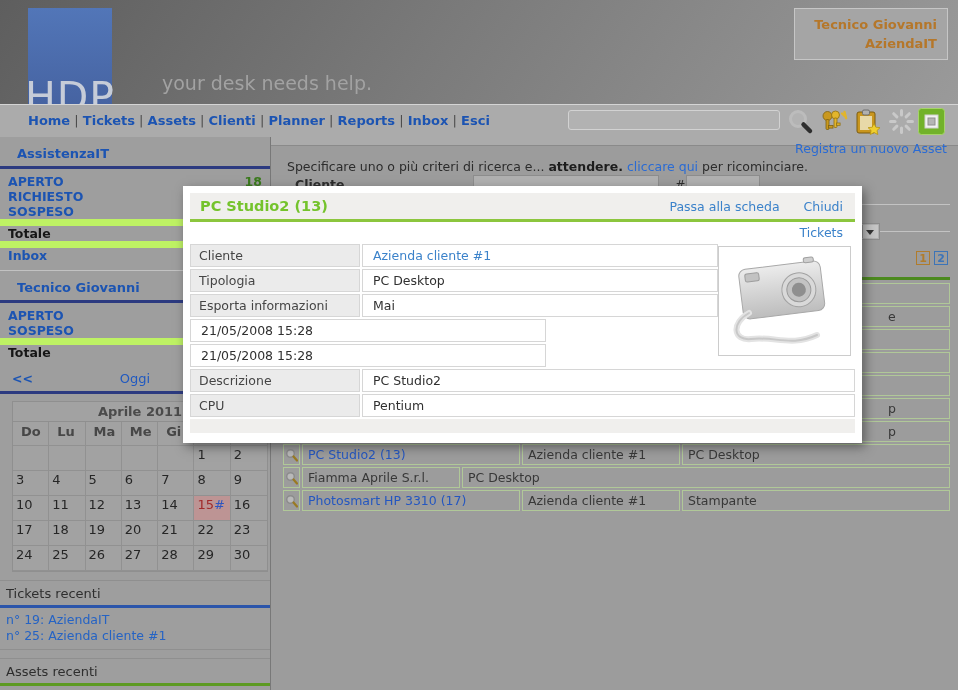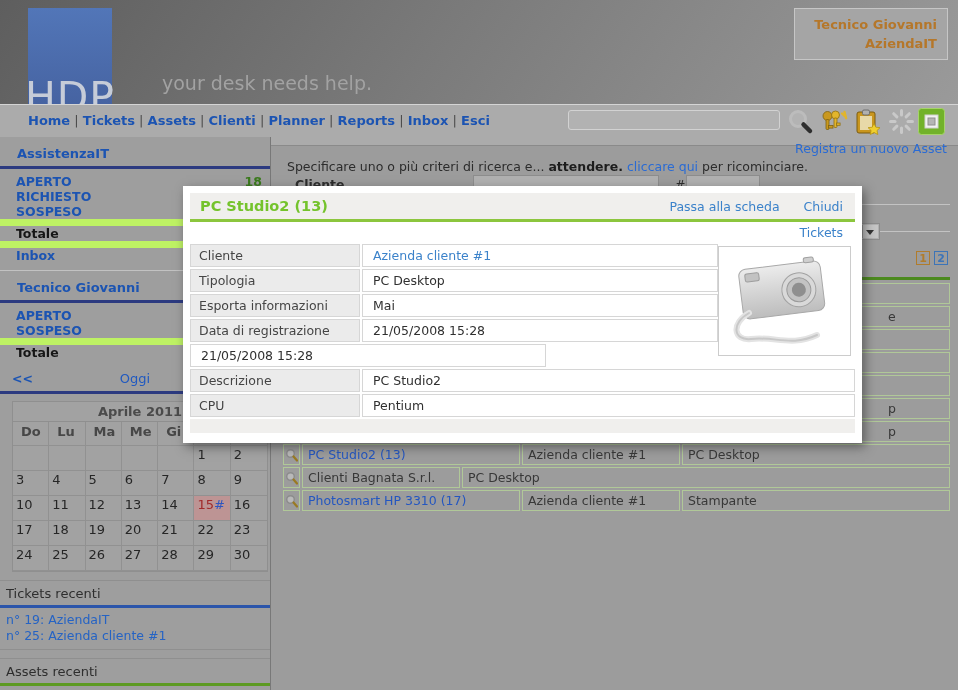--- a/index.html
+++ b/index.html
@@ -29,21 +29,21 @@
           border:1px solid #d2d2d2;border-radius:3px;box-sizing:border-box;outline:none;
           font-family:inherit;font-size:12px;color:#2e2e2e;padding:0 6px;}
   .nicon{position:absolute;top:3px;width:28px;height:27px;cursor:pointer;}
 
   
   .sidebar{position:absolute;left:0;top:137px;width:271px;height:553px;background:#9e9e9e;
            border-right:1px solid #787878;box-sizing:border-box;}
   .sb-title{padding:9px 8px 5px 17px;color:#1c54b2;font-weight:bold;font-size:13px;
             border-bottom:3px solid #2c3a80;}
   .sb-rows{margin-top:5px;}
-  .sb-row{display:flex;justify-content:space-between;padding:0 8px 0 16px;line-height:15px;}
+  .sb-row{display:flex;justify-content:space-between;padding:0 8px 0 8px;line-height:15px;}
   .sb-row.sep{border-top:7px solid #bef264;}
   .sb-lbl{color:#1c54b2;font-weight:bold;font-size:12.5px;cursor:pointer;}
   .sb-lbl.total{color:#161616;cursor:default;}
   .sb-val{color:#3a7a1c;font-weight:bold;font-size:12.5px;}
   .panel2-top{margin-top:7px;border-top:1px solid #c2c2c2;}
   .cal-nav{position:relative;margin-top:9px;height:22px;border-bottom:3px solid #2c3a80;
            text-align:center;line-height:20px;}
   .cal-prev{position:absolute;left:12px;color:#1c54b2;font-weight:bold;cursor:pointer;text-decoration:none;}
   .cal-today{color:#2059c0;font-size:13px;cursor:pointer;text-decoration:none;}
   .cal{margin:7px 2px 0 12px;width:256px;border:1px solid #8f8f8f;background:#a2a2a2;box-sizing:border-box;}
@@ -381,21 +381,21 @@
           <div class="rcell c-cli">Azienda cliente #1</div>
           <div class="rcell c-tip">PC Desktop</div>
         </div>
         <div class="rrow">
           <div class="rcell c-ic">
   <svg width="13" height="14" viewBox="0 0 13 14">
     <circle cx="5.5" cy="5.5" r="3.8" fill="#d6d6d6" fill-opacity="0.5" stroke="#8c8c8c" stroke-width="1.5"></circle>
     <line x1="8.5" y1="8.5" x2="12" y2="12.5" stroke="#9a7a22" stroke-width="2.2" stroke-linecap="round"></line>
   </svg>
 </div>
-          <div class="rcell c-cli">Clienti Bagnata S.r.l.</div>
+          <div class="rcell c-cli">Fiamma Aprile S.r.l.</div>
           <div class="rcell c-tip">PC Desktop</div>
         </div>
         <div class="rrow">
           <div class="rcell c-ic">
   <svg width="13" height="14" viewBox="0 0 13 14">
     <circle cx="5.5" cy="5.5" r="3.8" fill="#d6d6d6" fill-opacity="0.5" stroke="#8c8c8c" stroke-width="1.5"></circle>
     <line x1="8.5" y1="8.5" x2="12" y2="12.5" stroke="#9a7a22" stroke-width="2.2" stroke-linecap="round"></line>
   </svg>
 </div>
           <div class="rcell c-name"><a class="rlink">Photosmart HP 3310 (17)</a></div>
@@ -425,21 +425,20 @@
           </div>
           <div class="m-row narrow">
             <div class="m-label">Tipologia</div>
             <div class="m-value">PC Desktop</div>
           </div>
           <div class="m-row narrow">
             <div class="m-label">Esporta informazioni</div>
             <div class="m-value">Mai</div>
           </div>
           <div class="m-row narrow">
-            <div class="m-label">Data di registrazione</div>
             <div class="m-value">21/05/2008 15:28</div>
           </div>
           <div class="m-row narrow">
             <div class="m-value">21/05/2008 15:28</div>
           </div>
           <div class="m-row">
             <div class="m-label">Descrizione</div>
             <div class="m-value">PC Studio2</div>
           </div>
           <div class="m-row">

